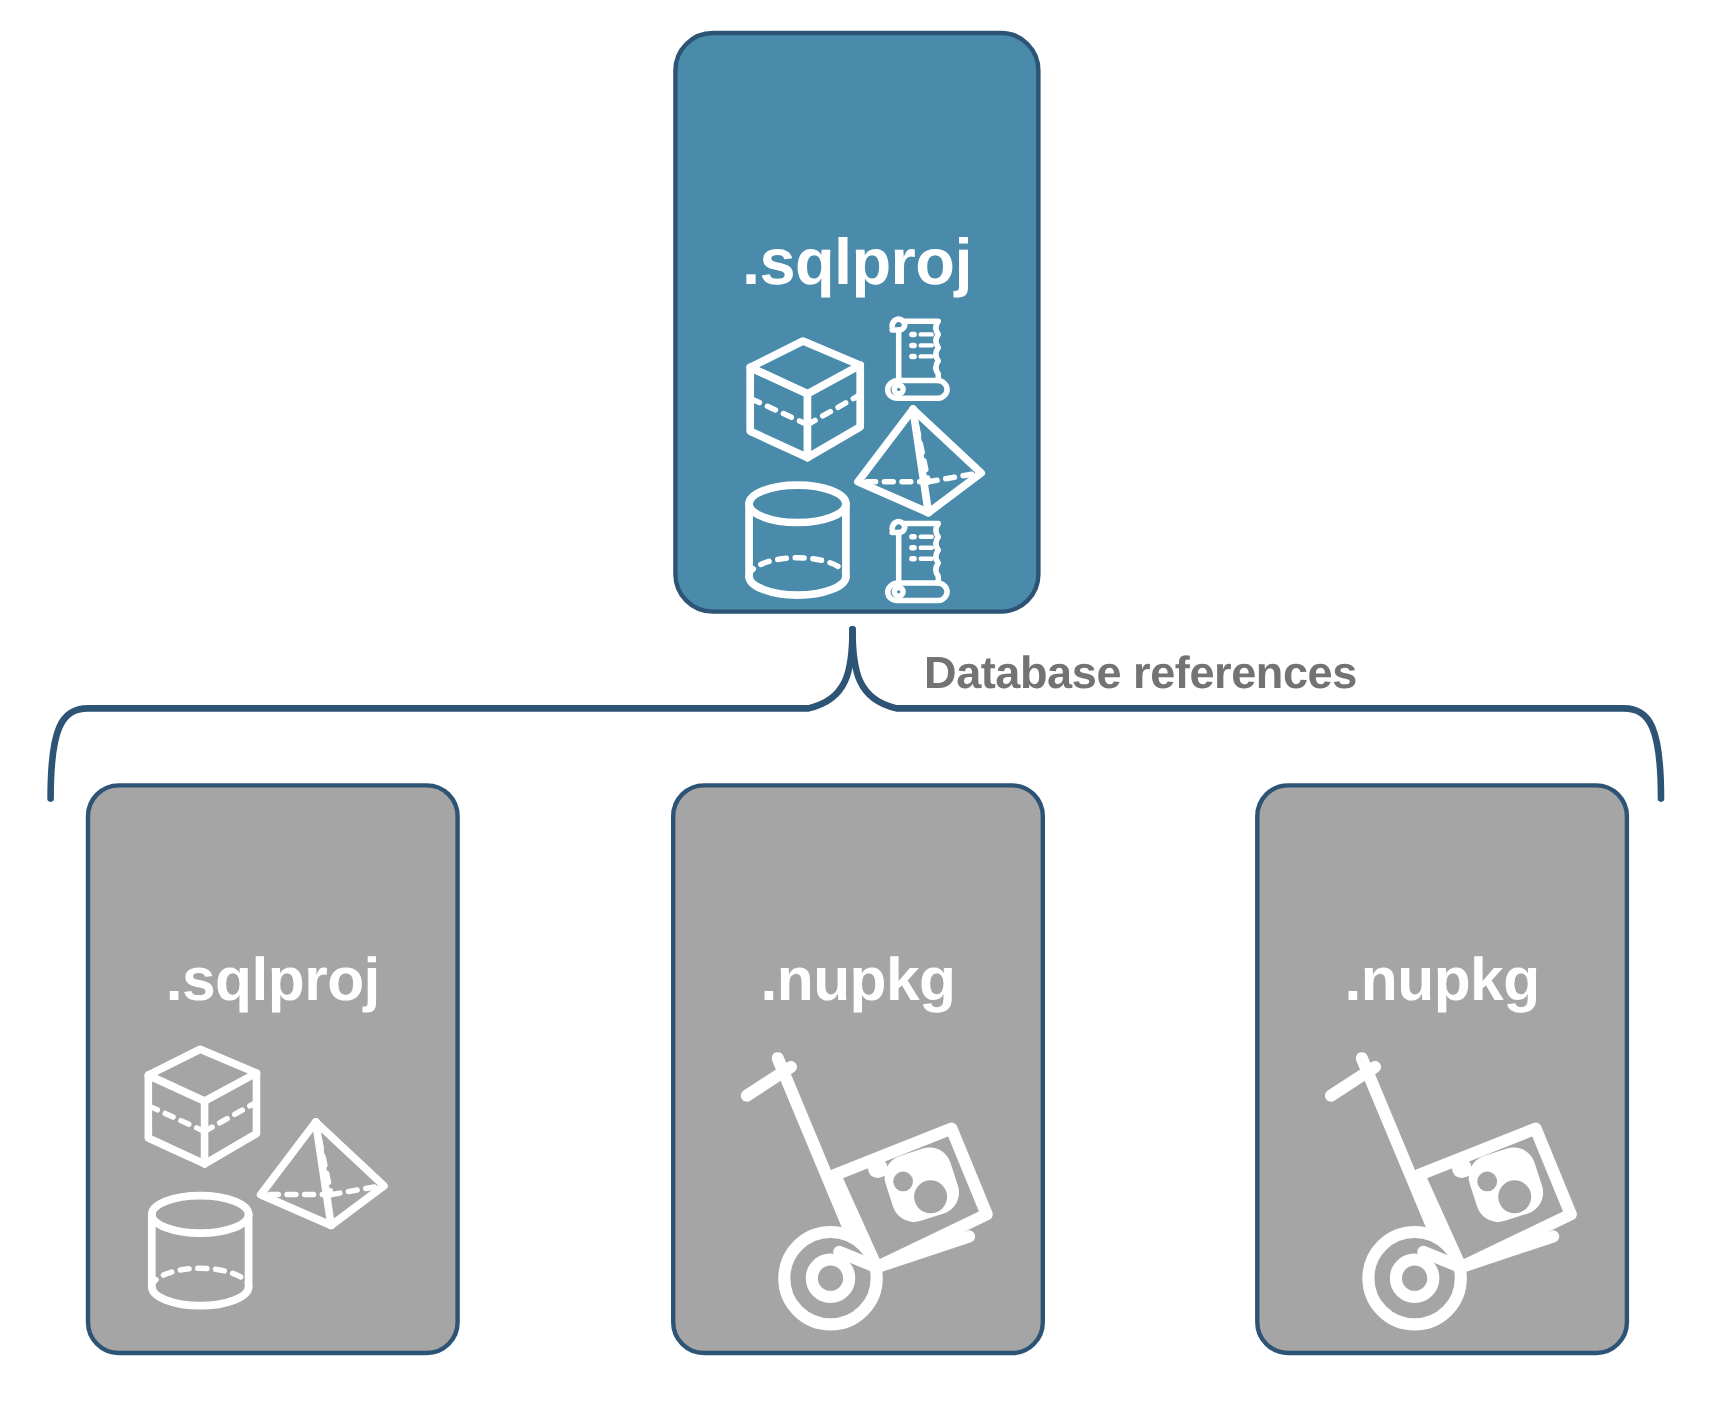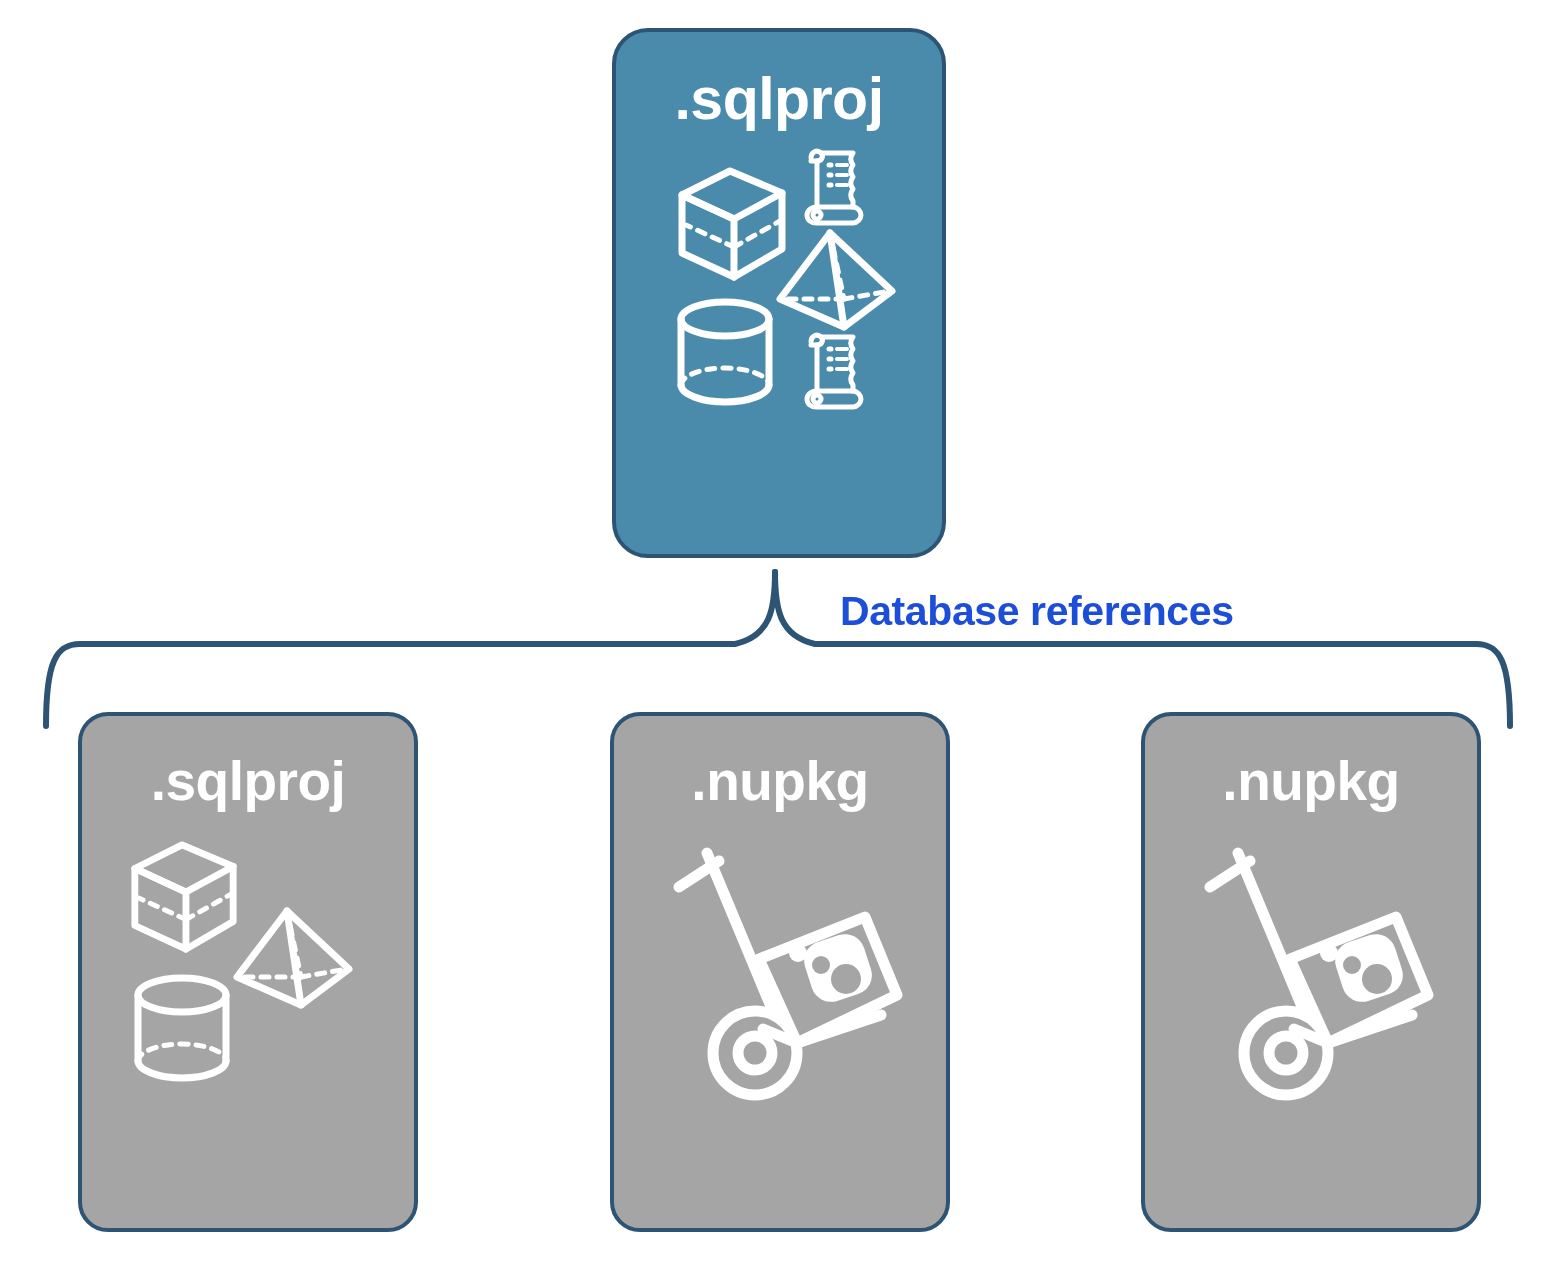--- a/index.html
+++ b/index.html
@@ -18,20 +18,21 @@
     overflow: hidden;
   }
   .node {
     position: absolute;
     border: 4px solid #2d5475;
     border-radius: 30px;
     box-sizing: border-box;
     display: flex;
     flex-direction: column;
     align-items: center;
+    justify-content: flex-end;
   }
   .node-title {
     color: #ffffff;
     font-weight: bold;
     letter-spacing: -0.5px;
     text-align: center;
     user-select: none;
   }
   
   #node-top {
@@ -84,21 +85,21 @@
     width: 1566px;
     height: 210px;
     pointer-events: none;
   }
   #brace-label {
     position: absolute;
     left: 840px;
     top: 588px;
     font-size: 41px;
     font-weight: bold;
-    color: #1d4ed8;
+    color: #737373;
     letter-spacing: -0.4px;
     white-space: nowrap;
     user-select: none;
   }
 </style>
 </head>
 <body>
 
 <div id="canvas">
 

